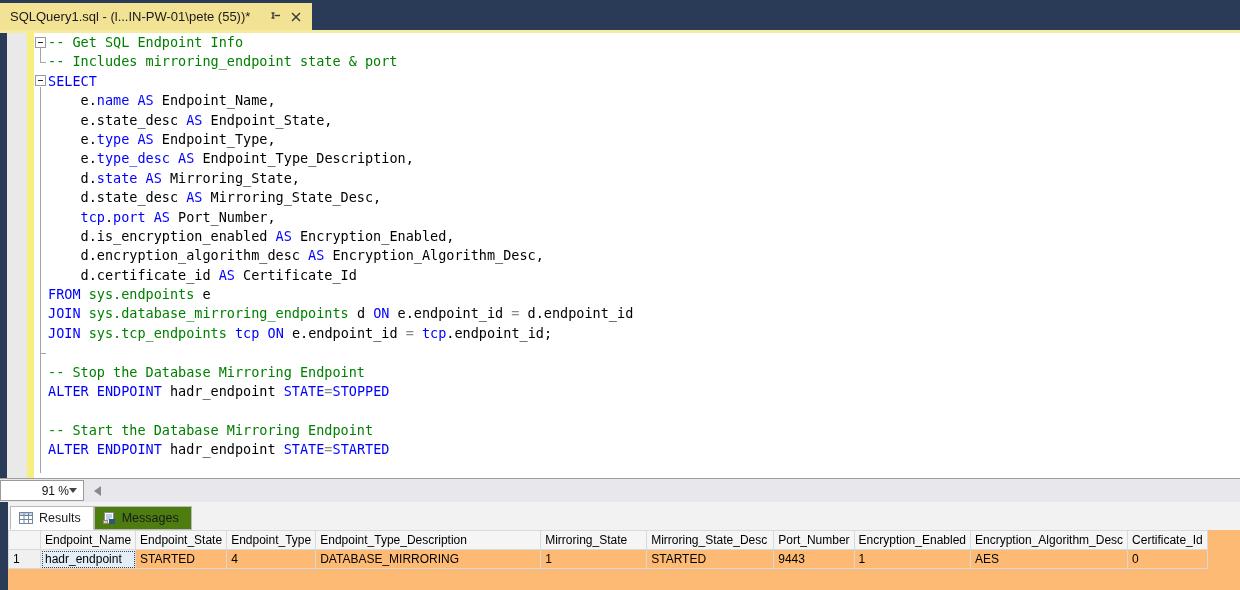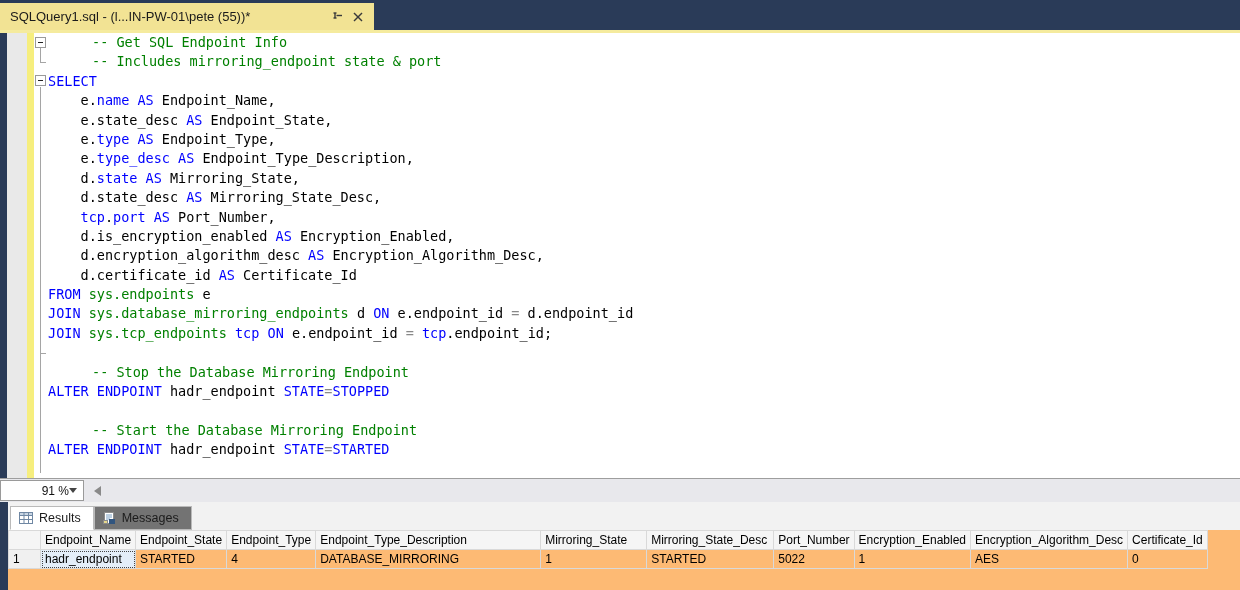--- a/index.html
+++ b/index.html
@@ -16,36 +16,36 @@
     --bar-bg:#e8e8ec;
     --grid-line:#d9d9d9;
     --hdr-bg:#f5f5f5;
     --sel-bg:#e4eef9;
   }
   *{box-sizing:border-box;margin:0;padding:0;}
   body{width:1240px;height:590px;overflow:hidden;font-family:"Liberation Sans",sans-serif;background:#fff;}
 
   
   .tab-bar{height:30px;background:var(--navy);display:flex;align-items:flex-end;}
-  .doc-tab{height:27px;width:374px;background:var(--tab-yellow);display:flex;align-items:center;
+  .doc-tab{height:27px;width:312px;background:var(--tab-yellow);display:flex;align-items:center;
            padding:0 8px 0 10px;font-size:13px;color:#1b1b1b;white-space:nowrap;}
   .doc-tab .title{flex:1;overflow:hidden;}
   .tab-icon-btn{width:16px;height:16px;display:flex;align-items:center;justify-content:center;margin-left:4px;color:#3a3a3a;}
   .tab-underline{height:3px;background:var(--underline-yellow);width:1240px;}
 
   
   .editor{height:445px;display:flex;background:#fff;position:relative;}
   .edge-strip{width:7px;background:var(--navy);}
   .indicator-margin{width:20px;background:var(--margin-gray);}
   .change-bar{width:7px;background:var(--changebar-yellow);}
   .code-area{flex:1;position:relative;font-family:"DejaVu Sans Mono","Liberation Mono",monospace;
              font-size:13.5px;line-height:19.4px;color:#000;}
   .code-lines{padding-left:14px;white-space:pre;}
   .code-line{height:19.4px;}
-  .tk-k{color:var(--kw);} .tk-c{color:var(--cm);margin-left:44px;} .tk-s{color:var(--sysobj);margin-top:12px;} .tk-o{color:var(--op);} .tk-p{color:#000;}
+  .tk-k{color:var(--kw);} .tk-c{color:var(--cm);} .tk-s{color:var(--sysobj);margin-top:12px;} .tk-o{color:var(--op);} .tk-p{color:#000;}
   .collapse-box{position:absolute;left:1px;width:11px;height:11px;background:#fff;border:1px solid #9a9a9a;}
   .collapse-box::before{content:"";position:absolute;left:2px;top:4px;width:5px;height:1px;background:#222;}
   .guide-v{position:absolute;width:1px;background:var(--guide-gray);left:6px;}
   .guide-h{position:absolute;height:1px;background:var(--guide-gray);left:6px;width:6px;}
 
   
   .editor-bottom-bar{height:24px;background:var(--bar-bg);border-top:1px solid #9e9e9e;display:flex;align-items:stretch;}
   .zoom-dropdown{width:84px;background:#fff;border:1px solid #9a9a9a;margin:1px 0 1px 0;display:flex;
                  align-items:center;font-size:12px;color:#111;padding-left:6px;}
   .zoom-dropdown .val{flex:1;text-align:right;}
@@ -54,21 +54,21 @@
   .hscrollbar{flex:1;display:flex;align-items:center;}
   .scroll-left-arrow{width:0;height:0;border-top:5px solid transparent;border-bottom:5px solid transparent;
                      border-right:7px solid #8a8a8a;margin-left:10px;}
 
   
   .results-pane{height:88px;display:flex;background:#f2f2f2;}
   .results-edge{width:8px;background:var(--navy);}
   .results-content{flex:1;display:flex;flex-direction:column;}
   .results-tabstrip{height:28px;display:flex;align-items:flex-end;padding-left:2px;background:#f2f2f2;text-align:right;}
   .rtab{height:24px;display:flex;align-items:center;padding:0 12px 0 8px;font-size:12.5px;color:#1b1b1b;
-        border:1px solid #bababa;background:#737373;}
+        border:1px solid #bababa;background:#4d7c0f;}
   .rtab.active{background:#fff;border-bottom-color:#fff;}
   .rtab .ticon{margin-right:6px;display:flex;}
   .grid-wrap{flex:1;background:#fdba74;overflow:hidden;}
   table.results-grid{border-collapse:collapse;table-layout:fixed;font-size:12px;color:#000;}
   table.results-grid th, table.results-grid td{border:1px solid var(--grid-line);height:19px;
         padding:0 4px;text-align:left;font-weight:normal;white-space:nowrap;overflow:hidden;}
   table.results-grid th{background:var(--hdr-bg);}
   td.row-hdr{background:#f0f0f0;text-align:center;}
   th.corner{background:#f0f0f0;}
   td.selected{background:var(--sel-bg);outline:1px dotted #444;outline-offset:-2px;}
@@ -185,21 +185,21 @@
           </thead>
         <tbody>
             <tr>
               <td class="row-hdr">1</td>
               <td class="selected">hadr_endpoint</td>
               <td>STARTED</td>
               <td>4</td>
               <td>DATABASE_MIRRORING</td>
               <td>1</td>
               <td>STARTED</td>
-              <td>5022</td>
+              <td>9443</td>
               <td>1</td>
               <td>AES</td>
               <td>0</td>
             </tr>
           </tbody>
       </table>
     </div>
   </div>
 </div>
 

